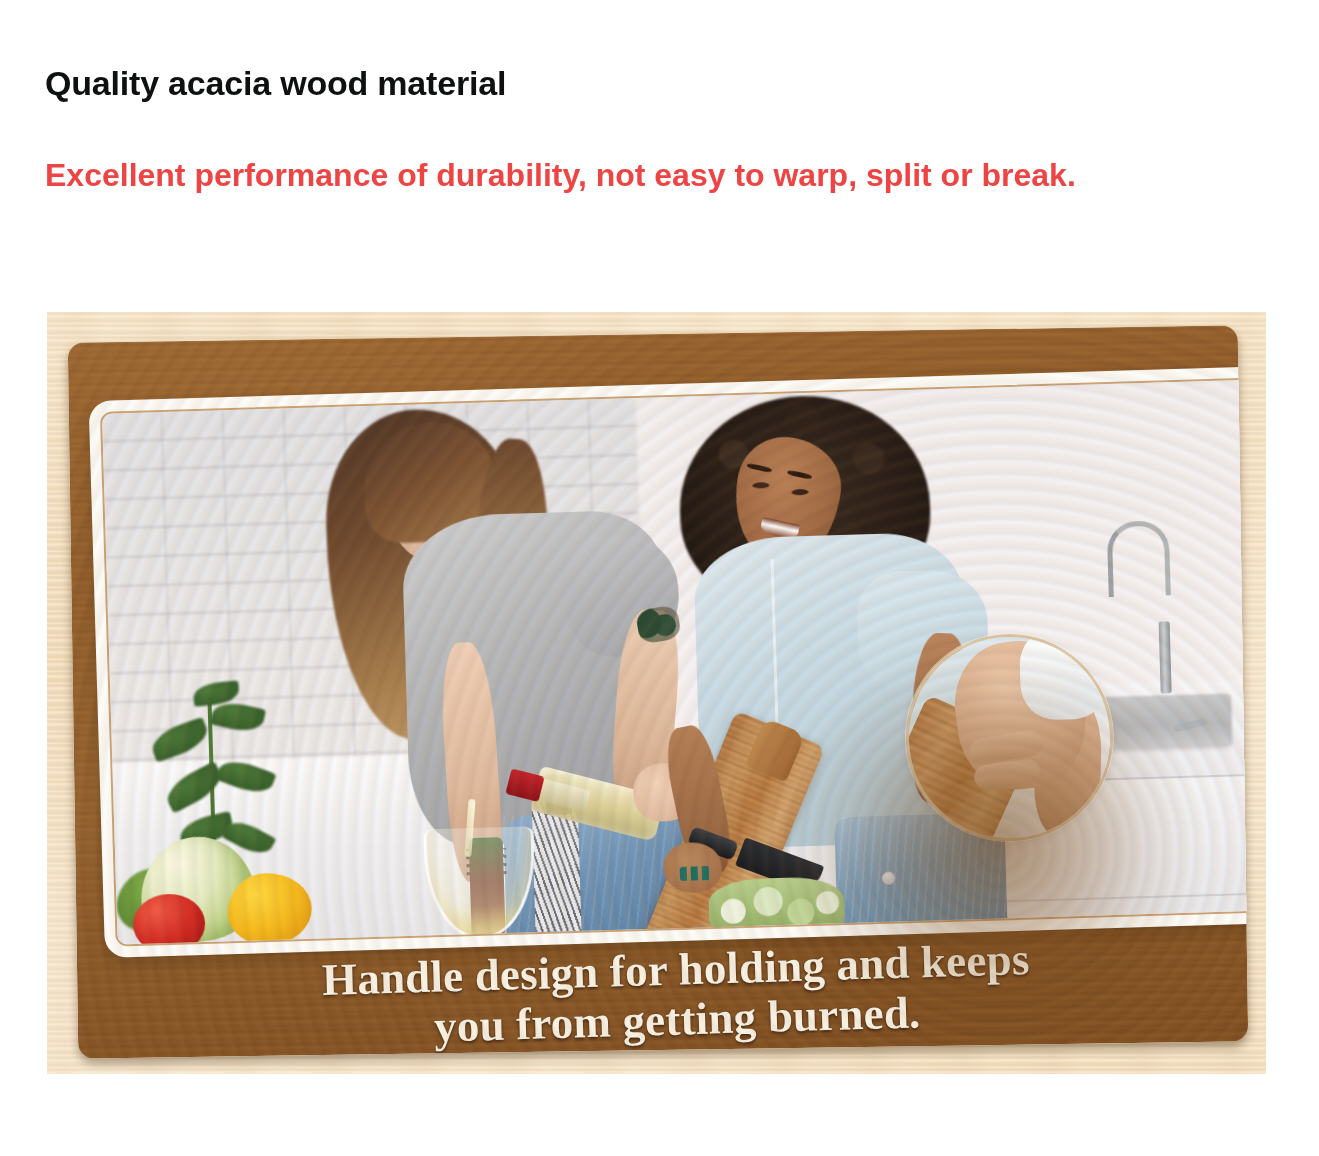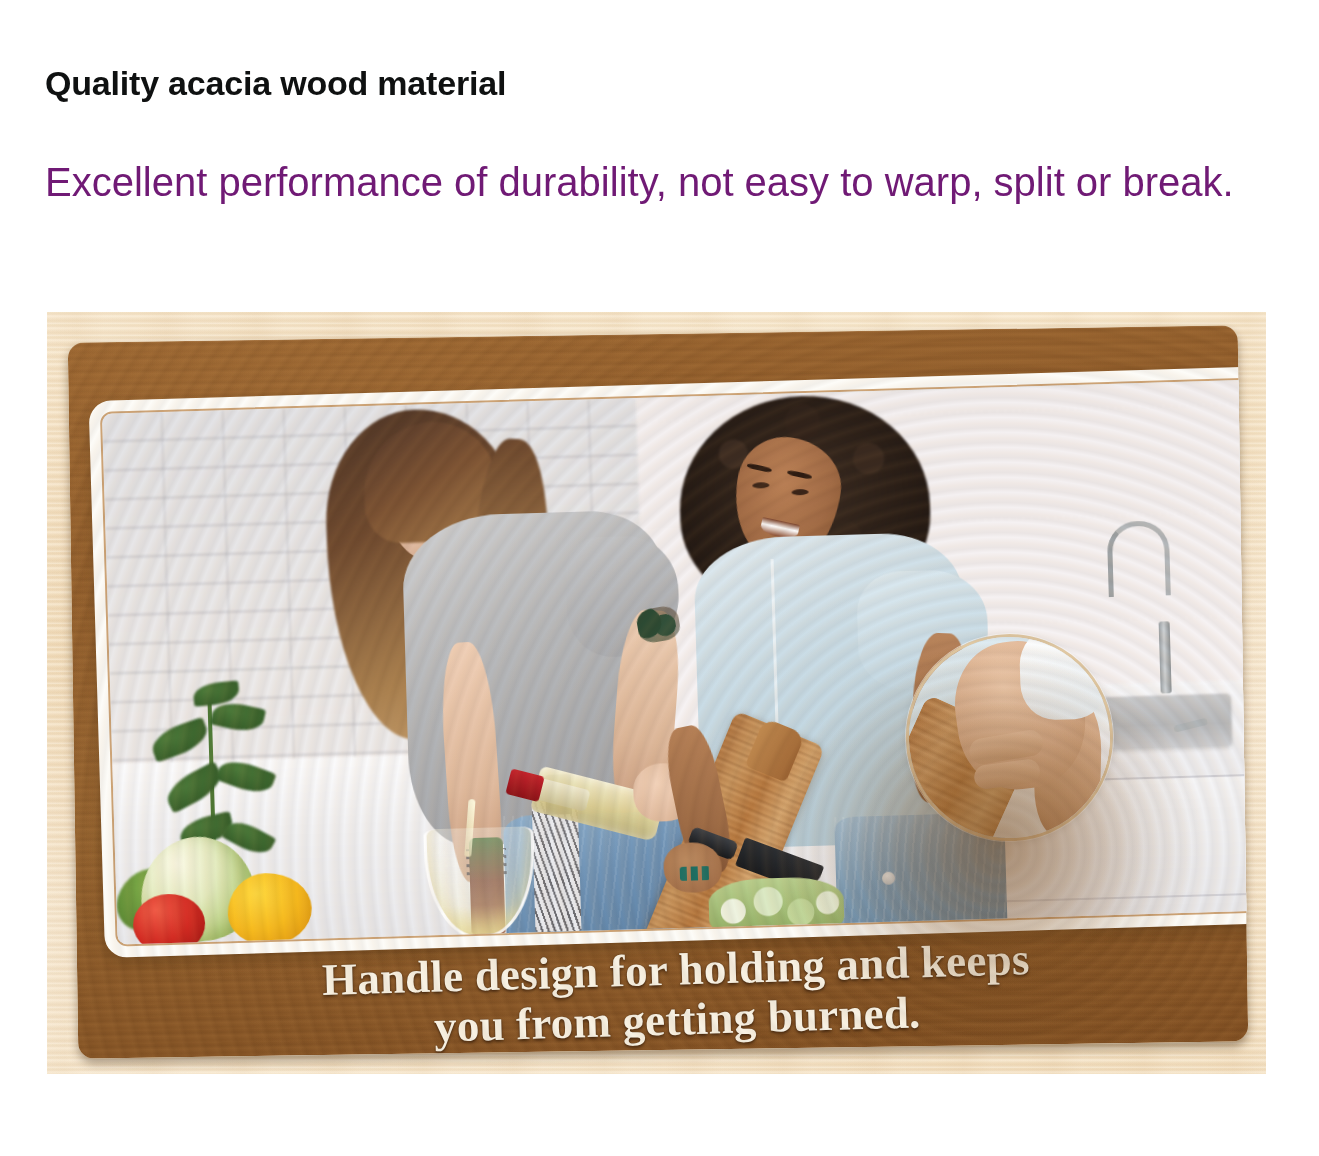--- a/index.html
+++ b/index.html
@@ -30,24 +30,24 @@
     font-weight: 700;
     color: #0f1111;
     letter-spacing: -0.2px;
     white-space: nowrap;
   }
   .subtext {
     position: absolute;
     left: 45px;
     top: 150px;
     width: 1215px;
-    font-size: 40px;
+    font-size: 32px;
     line-height: 1.62;
-    color: #701a75;
-    font-weight: 400;
+    color: #ef4444;
+    font-weight: 700;
   }
 
   
   .plaque-wrap {
     position: absolute;
     left: 47px;
     top: 312px;
     width: 1219px;
     height: 762px;
   }

